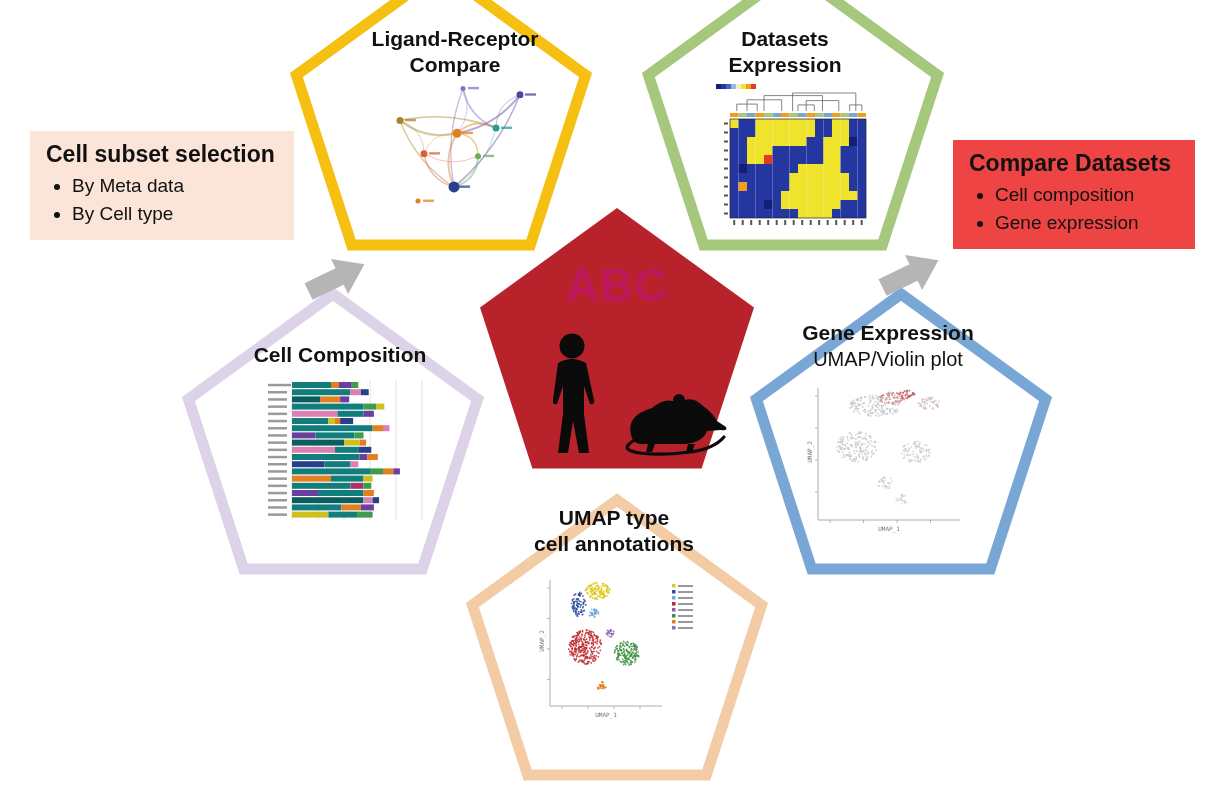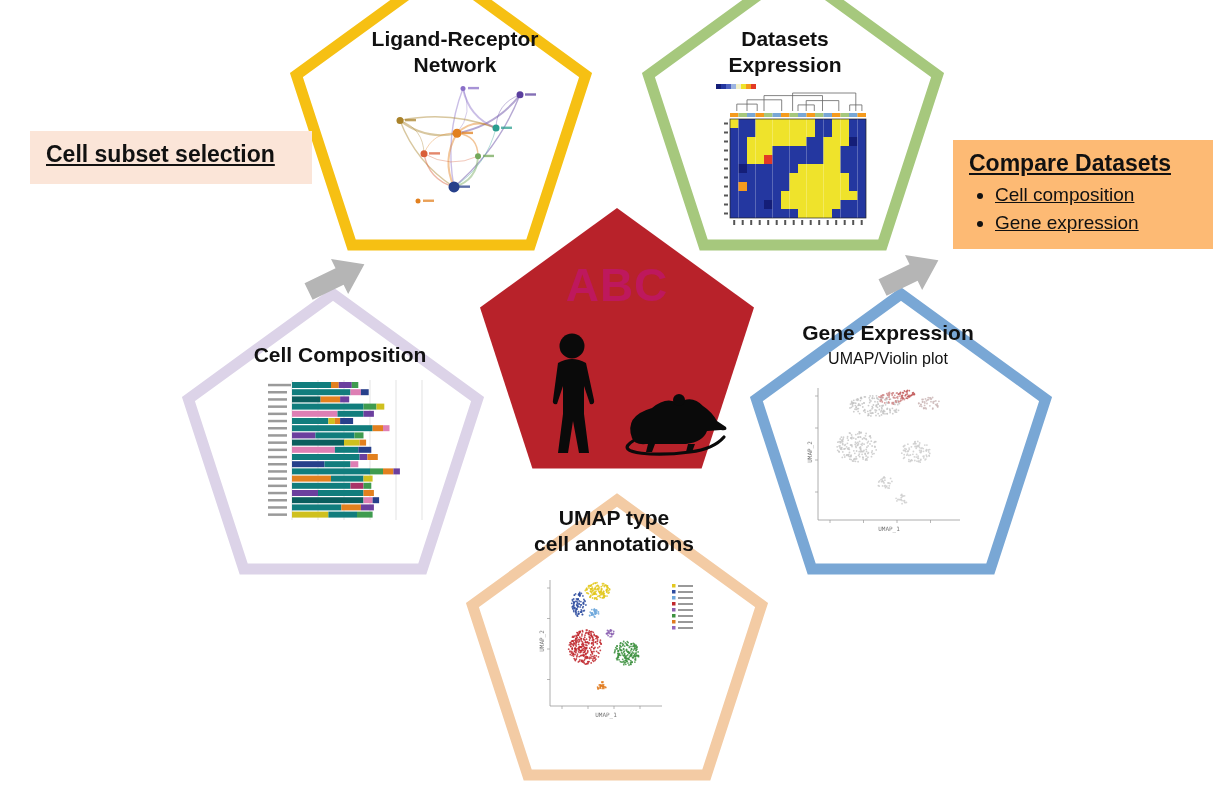--- a/index.html
+++ b/index.html
@@ -1,24 +1,24 @@
 <!DOCTYPE html>
 <html><head>
 <meta charset="utf-8">
 <style>
   html,body{margin:0;padding:0;background:#fff;}
   #stage{position:relative;width:1228px;height:803px;background:#fff;overflow:hidden;
          font-family:"Liberation Sans",sans-serif;color:#111;}
   #scene{position:absolute;left:0;top:0;}
   .ptitle{position:absolute;transform:translateX(-50%);text-align:center;
           font-weight:bold;font-size:21px;line-height:26px;white-space:nowrap;}
-  .ptitle .sub{font-weight:normal;font-size:16px;}
+  .ptitle .sub{font-weight:normal;font-size:20px;}
   .abc{position:absolute;left:617px;top:258px;transform:translateX(-50%);
        font-size:46px;font-weight:bold;letter-spacing:1px;color:#fff;}
-  .side-box{position:absolute;background:#fbe5d8;padding:10px 24px 12px 16px;text-decoration:underline;}
+  .side-box{position:absolute;background:#fbe5d8;padding:10px 6px 12px 16px;}
   .side-box .box-title{font-size:23px;font-weight:bold;margin:0 0 4px 0;}
   .side-box ul{margin:0;padding-left:26px;font-size:19px;line-height:28px;}
   #left-box{left:30px;top:131px;width:242px;}
   #right-box{left:953px;top:140px;width:220px;}
 </style>
 </head>
 <body>
 
 <div id="stage">
 
@@ -1819,21 +1819,21 @@
         <rect x="138" y="39" width="15" height="2" fill="#999"></rect>
         <rect x="132" y="44" width="3.5" height="3.5" fill="#e07b20"></rect>
         <rect x="138" y="45" width="15" height="2" fill="#999"></rect>
         <rect x="132" y="50" width="3.5" height="3.5" fill="#9467bd"></rect>
         <rect x="138" y="51" width="15" height="2" fill="#999"></rect>
       </g>
   </svg>
 
   <div class="ptitle" style="left:455px;top:26px;">
     <div>Ligand-Receptor</div>
-    <div>Network</div>
+    <div>Compare</div>
   </div>
   <div class="ptitle" style="left:785px;top:26px;">
     <div>Datasets</div>
     <div>Expression</div>
   </div>
   <div class="ptitle" style="left:340px;top:342px;">
     <div>Cell Composition</div>
   </div>
   <div class="ptitle" style="left:888px;top:320px;">
     <div>Gene Expression</div>
@@ -1841,22 +1841,26 @@
   </div>
   <div class="ptitle" style="left:614px;top:505px;">
     <div>UMAP type</div>
     <div>cell annotations</div>
   </div>
 
   <div class="abc" style="color: #be185d;">ABC</div>
 
   <div id="left-box" class="side-box" style="background: rgb(251, 229, 216);">
     <div class="box-title">Cell subset selection</div>
+    <ul>
+      <li>By Meta data</li>
+      <li>By Cell type</li>
+    </ul>
   </div>
-  <div id="right-box" class="side-box" style="background: #fdba74;">
+  <div id="right-box" class="side-box" style="background: #ef4444;">
     <div class="box-title">Compare Datasets</div>
     <ul>
       <li>Cell composition</li>
       <li>Gene expression</li>
     </ul>
   </div>
 
 </div>
 
 </body></html>

